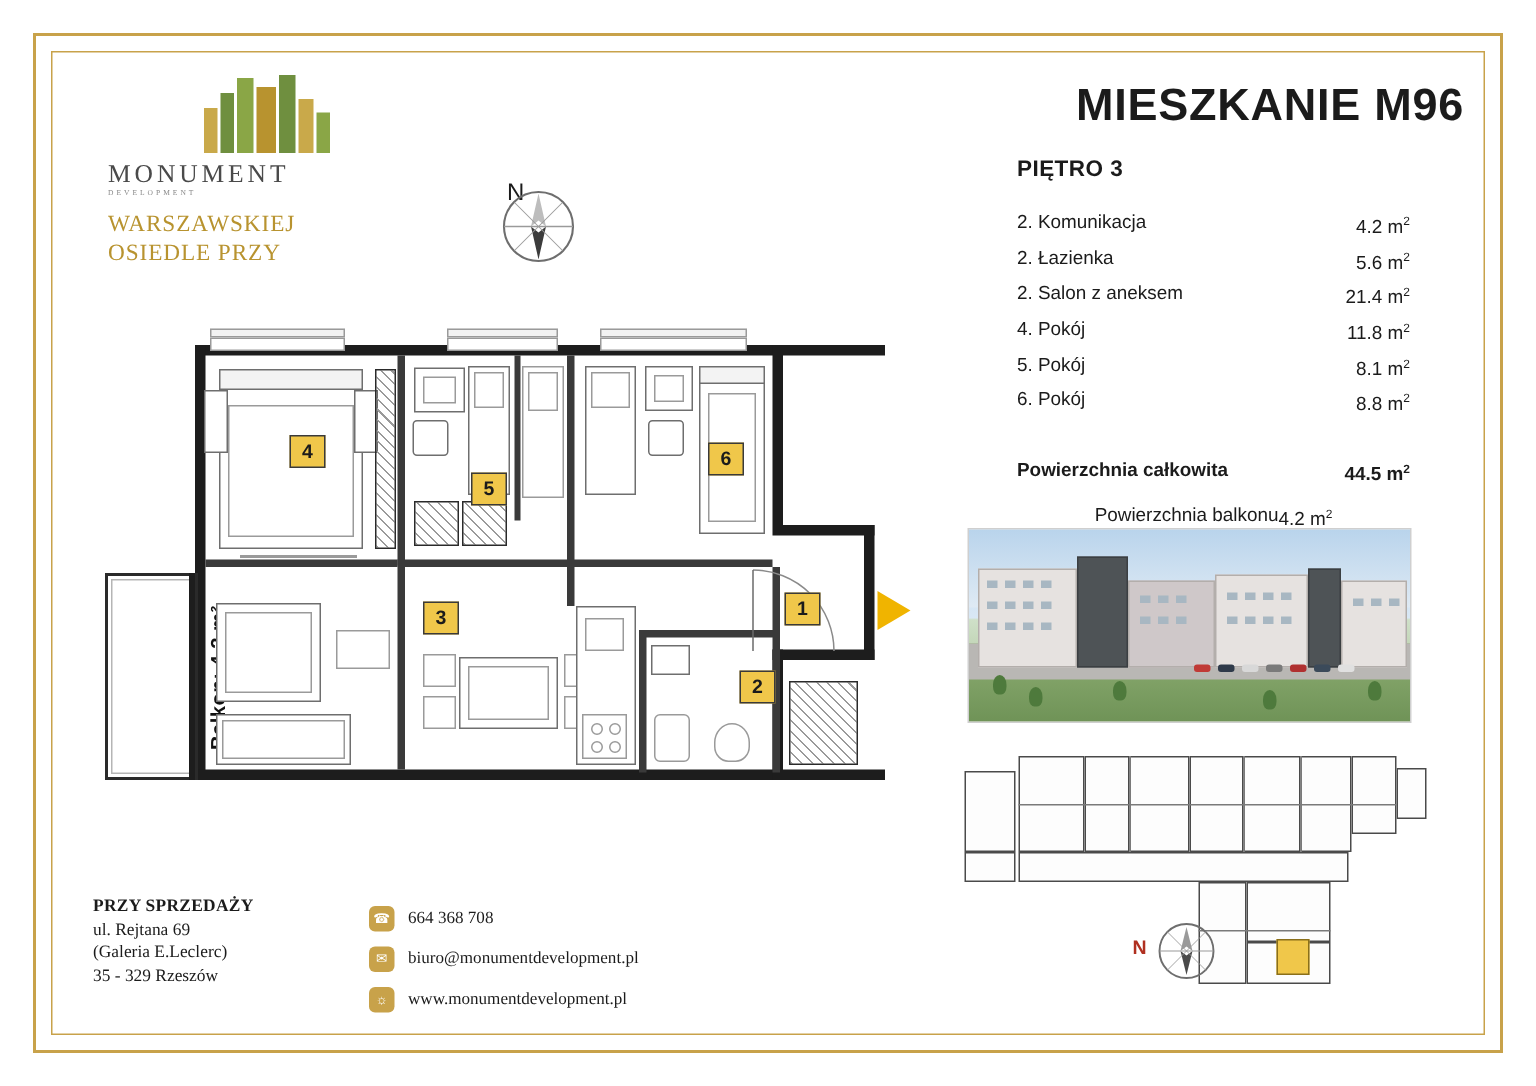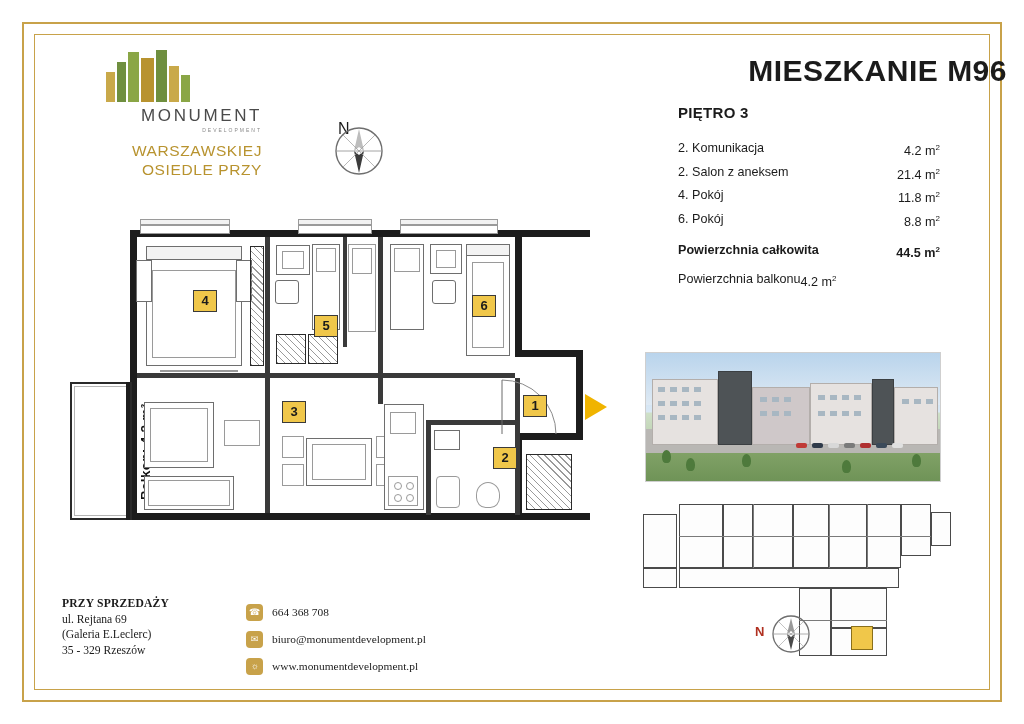--- a/index.html
+++ b/index.html
@@ -25,23 +25,24 @@
   .frame-inner {
     position: absolute;
     left: 34px; top: 34px;
     width: 956px; height: 656px;
     border: 1px solid #c8a24a;
   }
 
   
   .logo-block {
     position: absolute;
-    left: 42px; top: 50px;
+    left: 72px; top: 50px;
     width: 220px;
-    text-align: right;
+    text-align: left;
+    font-family: Liberation Serif, serif;
   }
   .logo-mark {
     width: 92px; height: 52px;
     margin: 0 auto 4px auto;
     position: relative;
   }
   .logo-mark span {
     position: absolute;
     bottom: 0;
     background: #b8932f;
@@ -70,21 +71,21 @@
     margin-top: 8px;
     font-size: 15.5px;
     line-height: 19px;
     color: #b8932f;
     letter-spacing: 0.6px;
   }
 
   
   .title {
     position: absolute;
-    left: 667px; top: 54px;
+    left: 636px; top: 54px;
     width: 340px;
     text-align: right;
     font-size: 30px;
     font-weight: bold;
     color: #1b1b1b;
     letter-spacing: 0.5px;
   }
   .floor {
     position: absolute;
     left: 678px; top: 104px;
@@ -107,25 +108,25 @@
     justify-content: space-between;
     line-height: 20.5px;
   }
   .room-row .lbl { white-space: nowrap; }
   .room-row .val { white-space: nowrap; }
   .total-row {
     display: flex;
     justify-content: space-between;
     line-height: 20.5px;
     font-weight: bold;
-    margin-top: 7px;
+    margin-top: 23px;
   }
   .balcony-row {
     display: flex;
-    justify-content: flex-start;
+    justify-content: center;
     line-height: 20.5px;
     margin-top: 6px;
   }
   sup { font-size: 8px; vertical-align: super; }
 
   
   .photo {
     position: absolute;
     left: 645px; top: 352px;
     width: 296px; height: 130px;
@@ -282,26 +283,34 @@
 
   <div class="title">MIESZKANIE M96</div>
   <div class="floor">PIĘTRO 3</div>
 
   <div class="room-table">
     <div class="room-row">
       <span class="lbl">2. Komunikacja</span>
       <span class="val"><span>4.2 m</span><sup>2</sup></span>
     </div>
     <div class="room-row">
+      <span class="lbl">2. Łazienka</span>
+      <span class="val"><span>5.6 m</span><sup>2</sup></span>
+    </div>
+    <div class="room-row">
       <span class="lbl">2. Salon z aneksem</span>
       <span class="val"><span>21.4 m</span><sup>2</sup></span>
     </div>
     <div class="room-row">
       <span class="lbl">4. Pokój</span>
       <span class="val"><span>11.8 m</span><sup>2</sup></span>
+    </div>
+    <div class="room-row">
+      <span class="lbl">5. Pokój</span>
+      <span class="val"><span>8.1 m</span><sup>2</sup></span>
     </div>
     <div class="room-row">
       <span class="lbl">6. Pokój</span>
       <span class="val"><span>8.8 m</span><sup>2</sup></span>
     </div>
 
     <div class="total-row">
       <span class="lbl">Powierzchnia całkowita</span>
       <span class="val"><span>44.5 m</span><sup>2</sup></span>
     </div>

